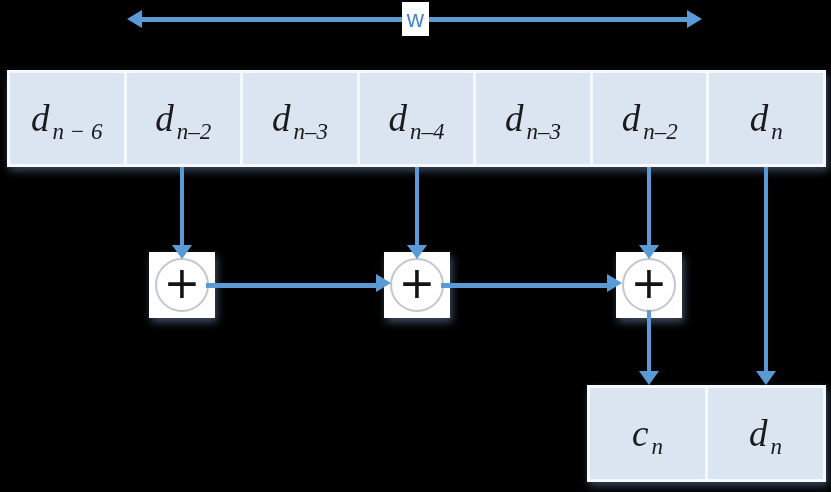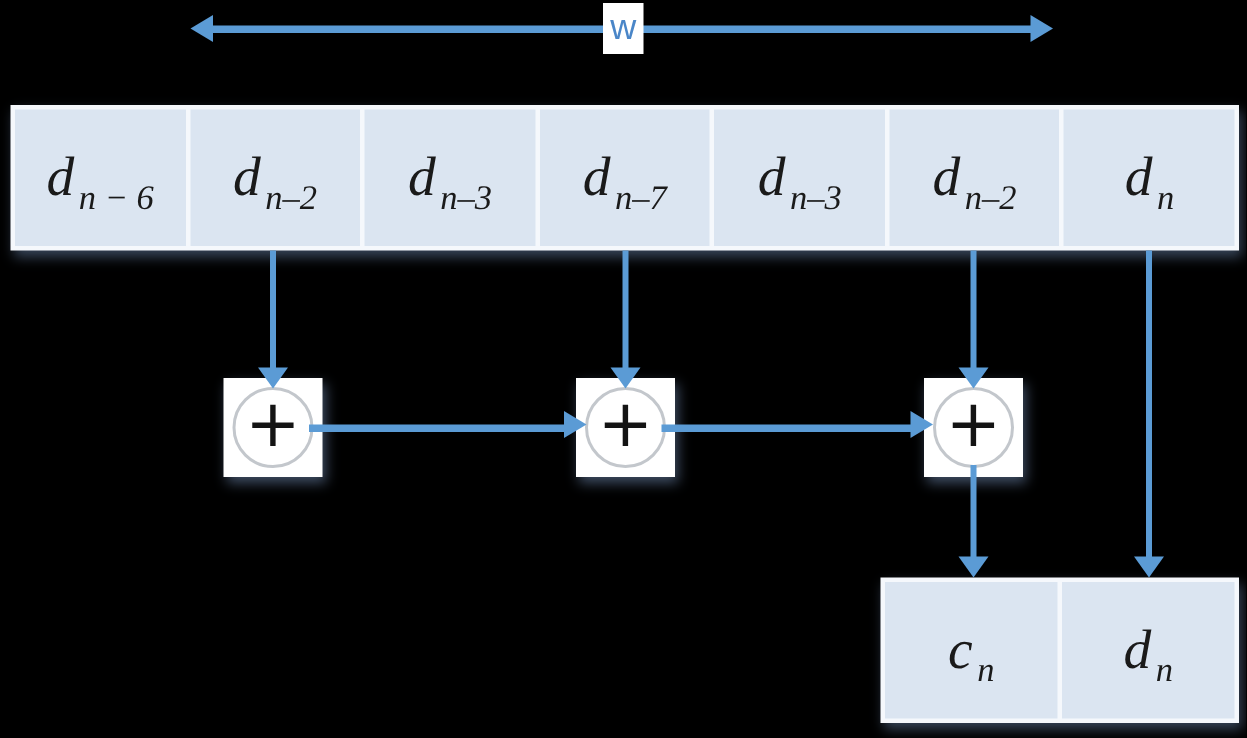--- a/index.html
+++ b/index.html
@@ -84,21 +84,21 @@
     <div class="cell">
       <span class="base">d</span>
       <span class="sub">n–2</span>
     </div>
     <div class="cell">
       <span class="base">d</span>
       <span class="sub">n–3</span>
     </div>
     <div class="cell">
       <span class="base">d</span>
-      <span class="sub">n–7</span>
+      <span class="sub">n–4</span>
     </div>
     <div class="cell">
       <span class="base">d</span>
       <span class="sub">n–3</span>
     </div>
     <div class="cell">
       <span class="base">d</span>
       <span class="sub">n–2</span>
     </div>
     <div class="cell">

